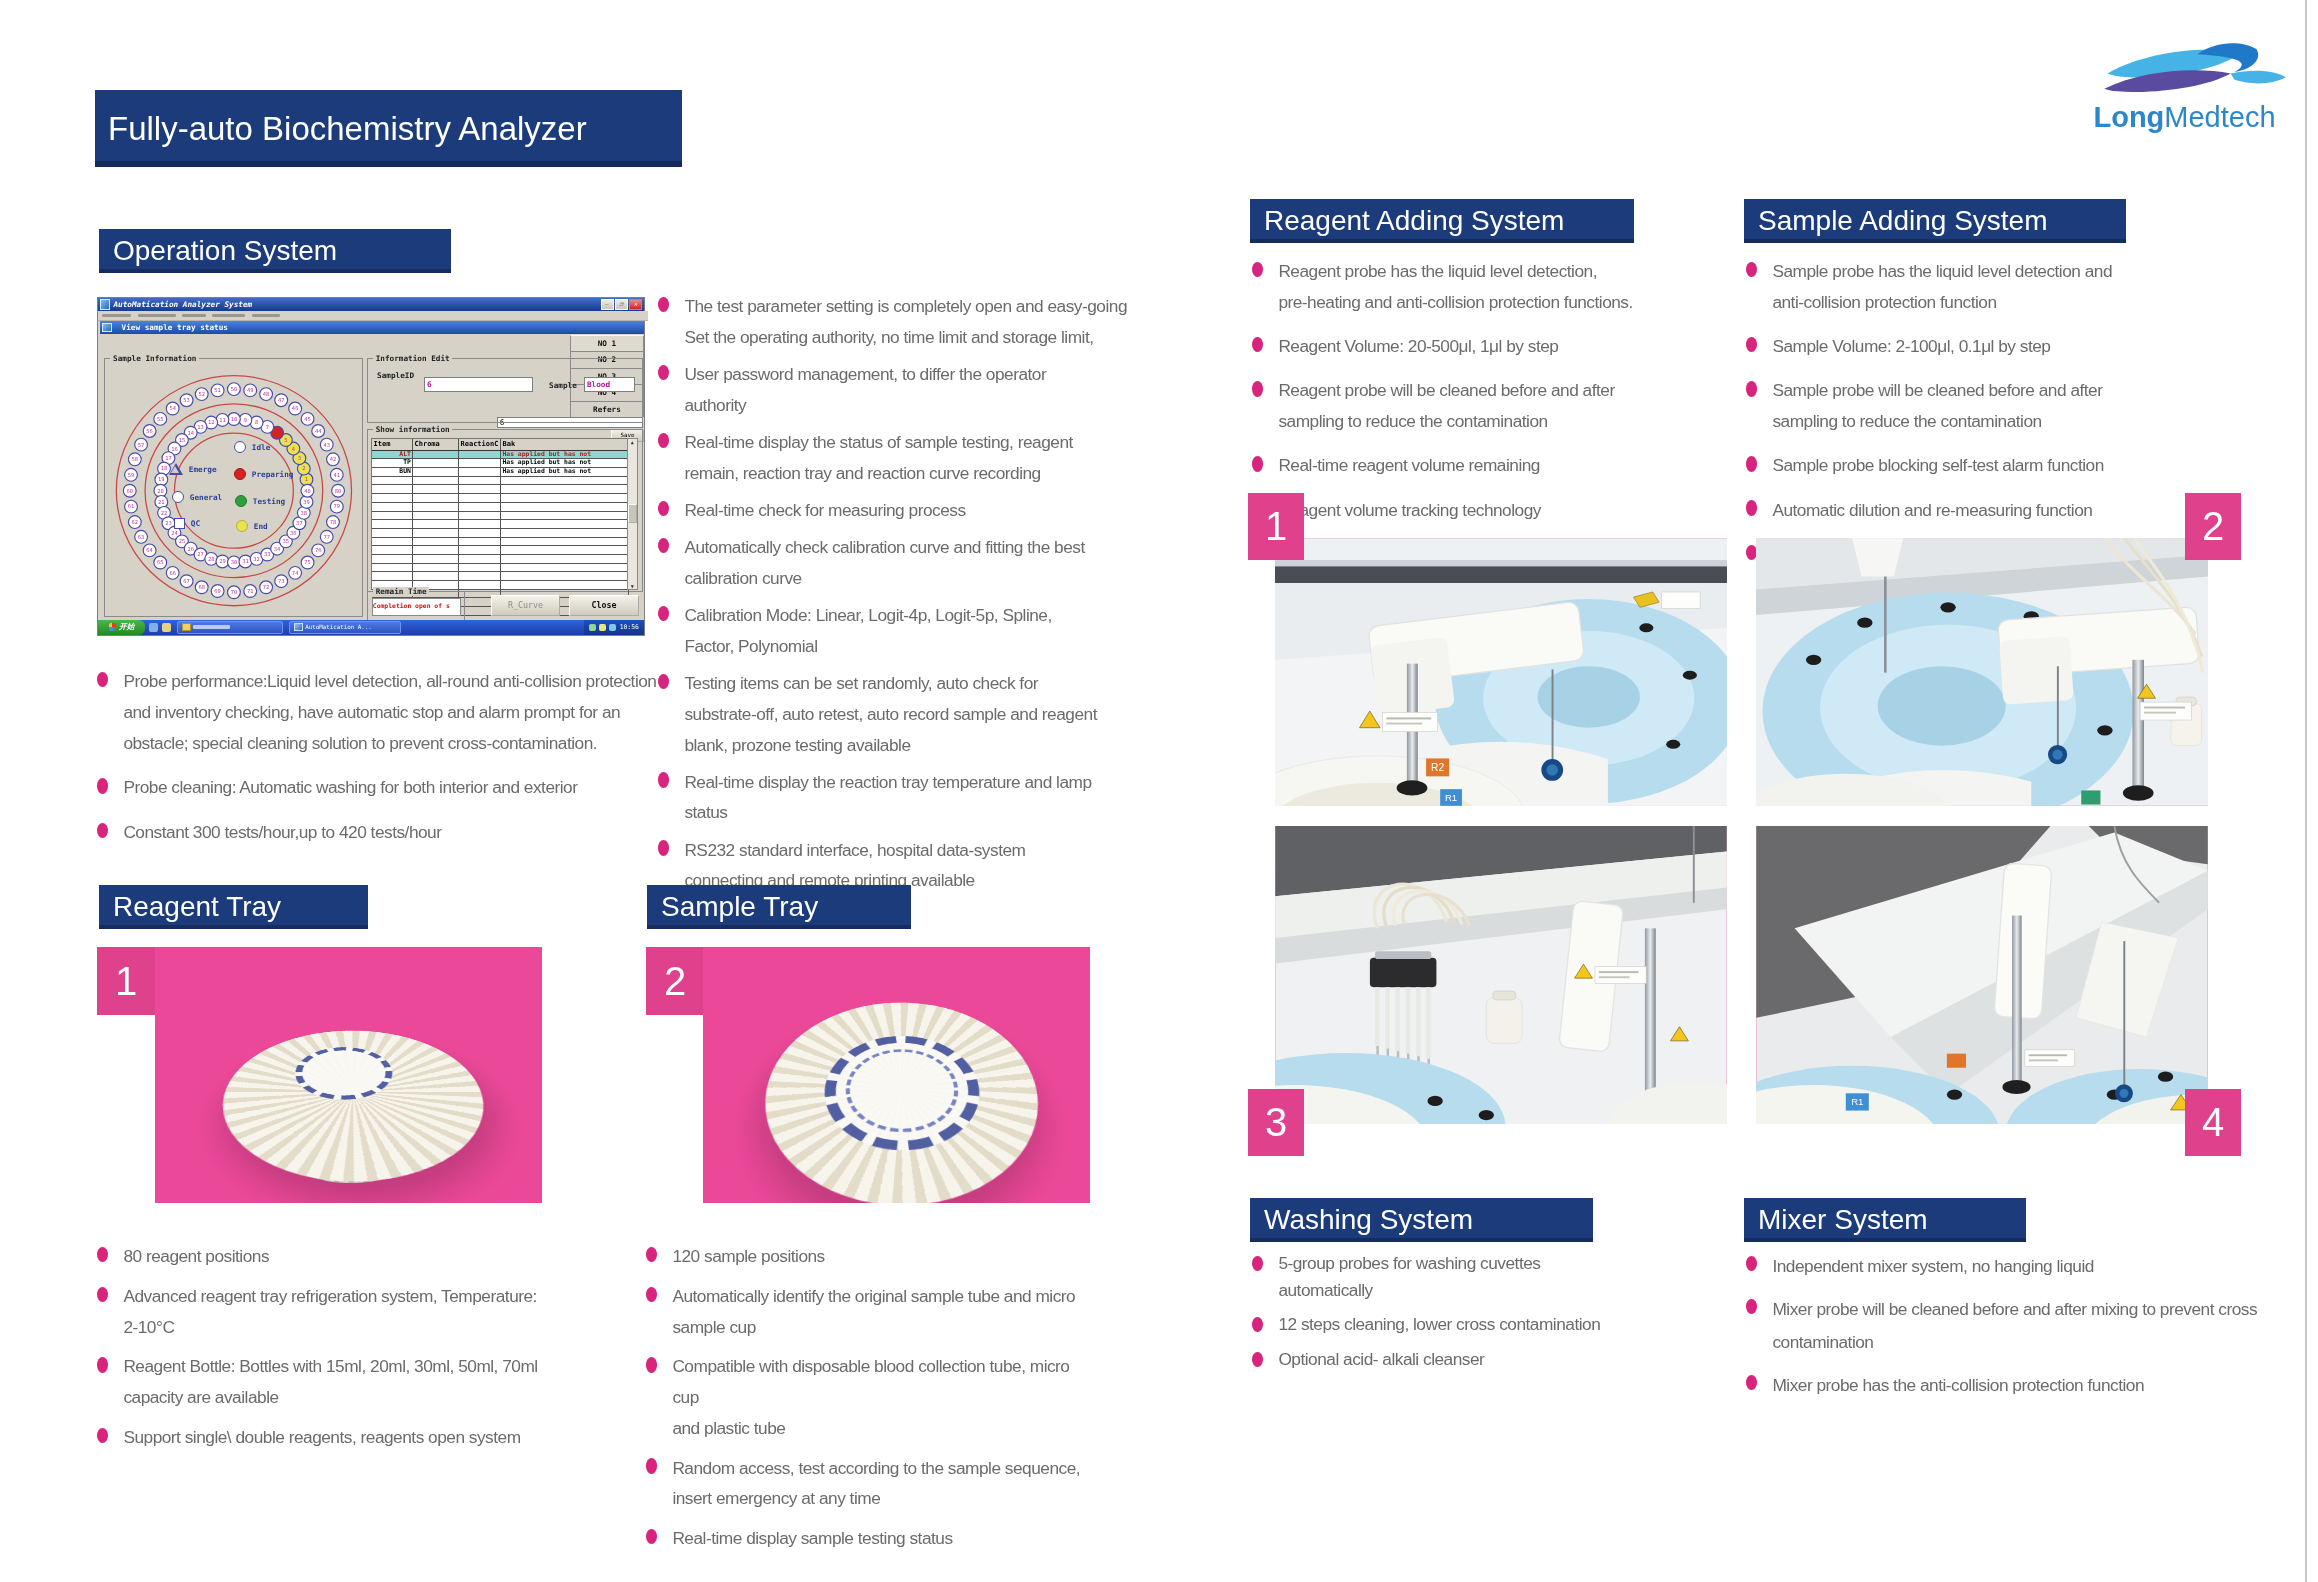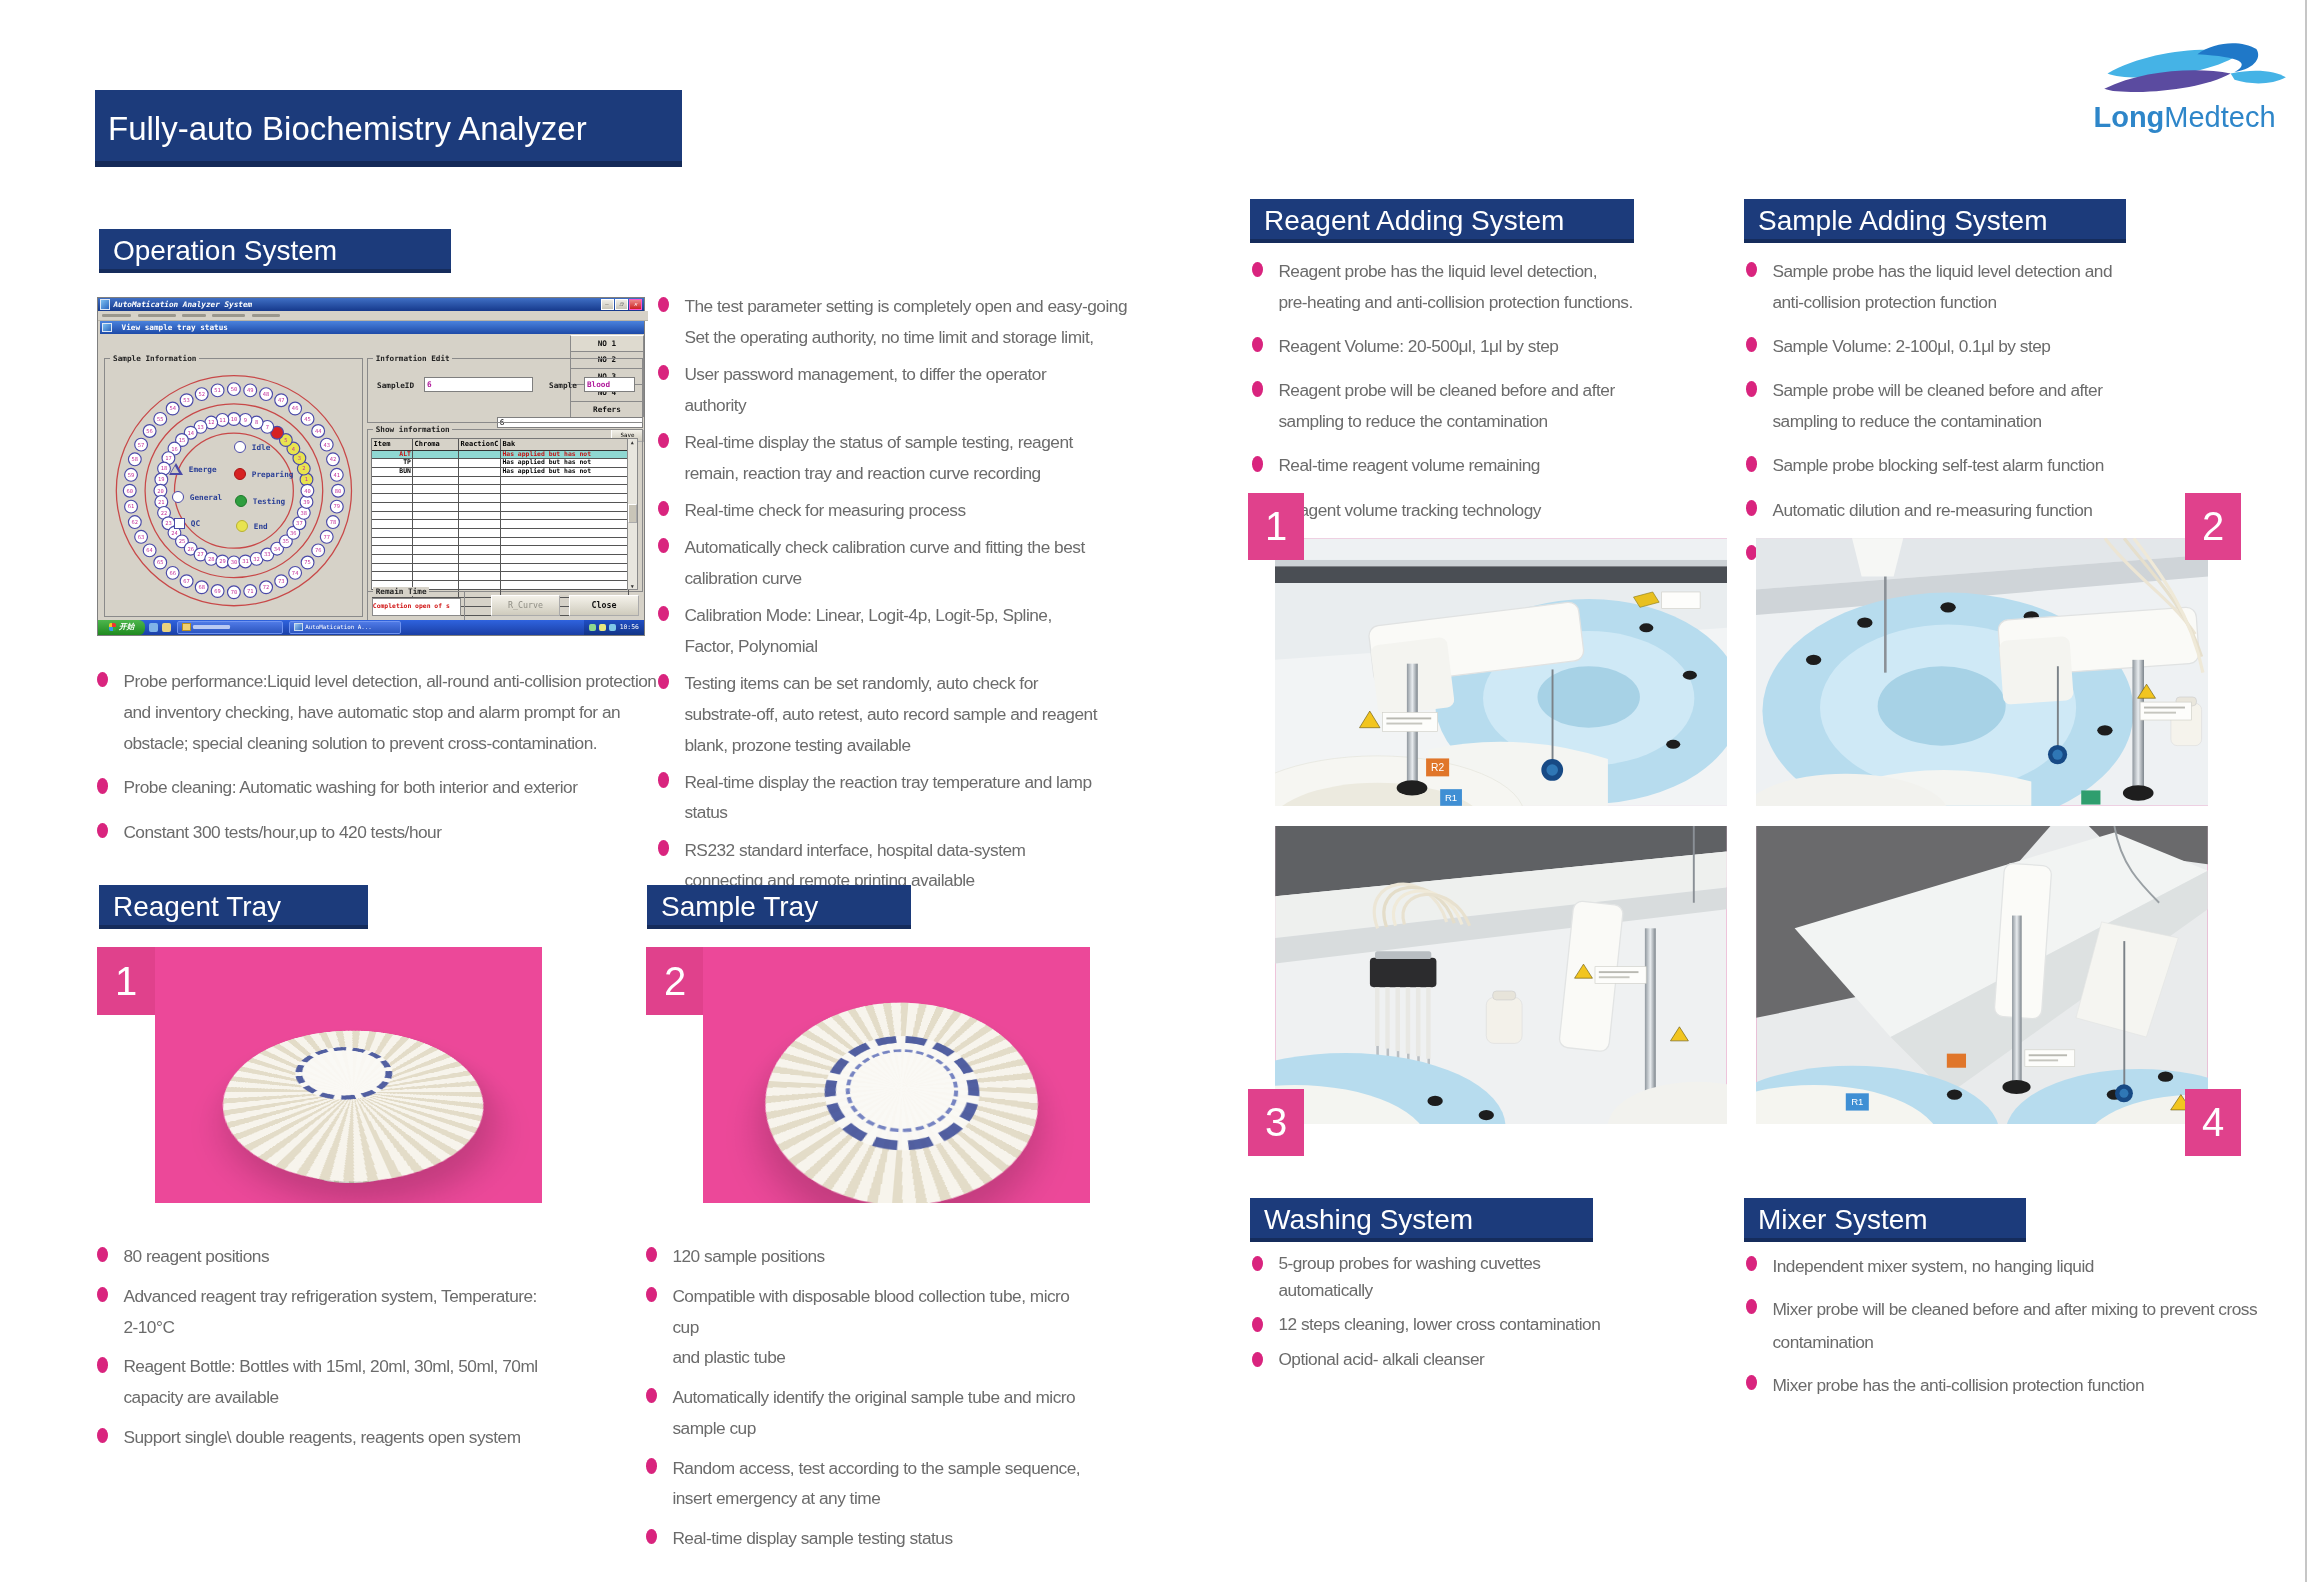--- a/index.html
+++ b/index.html
@@ -398,21 +398,21 @@
           </span>
         <span class="lg-item" style="left:128px;top:152px;">
             <i class="lg-shape lg-circle lg-yellow"></i>
             <b class="lg-label">End</b>
           </span>
       </div>
     </div>
 
     <div class="grp grp-edit">
       <span class="grp-label">Information Edit</span>
-      <span class="f-label" style="left:9px;top:22px;">SampleID</span>
+      <span class="f-label" style="left:9px;top:12px;">SampleID</span>
       <input class="f-input" style="left: 56px; top: 18px; width: 109px; height: 15.4px;" value="6">
       <span class="f-label" style="left:181px;top:22px;">Sample</span>
       <input class="f-input" style="left: 216px; top: 18px; width: 51px; height: 15.4px;" value="Blood">
     </div>
 
     <div class="grp grp-show">
       <span class="grp-label">Show information</span>
       <div class="tbl">
           <div class="trow thead">
             <span class="tcell hd">Item</span>
@@ -682,27 +682,27 @@
       </div>
     </div>
   </div>
   <div class="blist list-tray" style="left:646px;top:1241px;width:448px;">
       <div class="b-item">
         <span class="b-dot"></span>
         <span class="b-text">120 sample positions</span>
       </div>
       <div class="b-item">
         <span class="b-dot"></span>
+        <span class="b-text">Automatically identify the original sample tube and micro
+sample cup</span>
+      </div>
+      <div class="b-item">
+        <span class="b-dot"></span>
         <span class="b-text">Compatible with disposable blood collection tube, micro cup
 and plastic tube</span>
-      </div>
-      <div class="b-item">
-        <span class="b-dot"></span>
-        <span class="b-text">Automatically identify the original sample tube and micro
-sample cup</span>
       </div>
       <div class="b-item">
         <span class="b-dot"></span>
         <span class="b-text">Random access, test according to the sample sequence,
 insert emergency at any time</span>
       </div>
       <div class="b-item">
         <span class="b-dot"></span>
         <span class="b-text">Real-time display sample testing status</span>
       </div>

